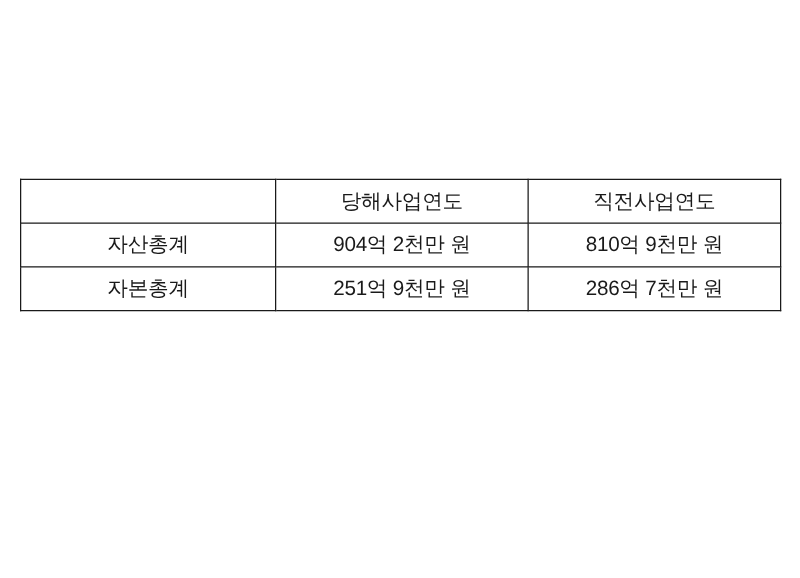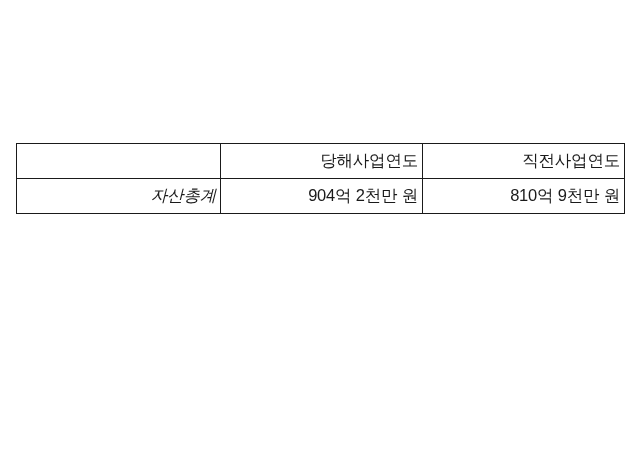--- a/index.html
+++ b/index.html
@@ -27,40 +27,39 @@
   }
   table.fin-table {
     border-collapse: collapse;
     width: 608px;
     table-layout: fixed;
   }
   table.fin-table td,
   table.fin-table th {
     border: 1.6px solid #1a1a1a;
     height: 35px;
-    text-align: right;
+    text-align: center;
     vertical-align: middle;
     font-weight: normal;
     font-size: 16.5px;
     letter-spacing: -0.2px;
     padding: 0 4px;
     box-sizing: border-box;
   }
   col.c0 { width: 204px; }
   col.c1 { width: 202px; }
   col.c2 { width: 202px; }
   .corner-cell {
     border: 1.6px solid #1a1a1a;
   }
   .hdr-cell {
     font-size: 16.5px;
   }
   .row-label {
     font-size: 16.5px;
-    font-style: italic;
   }
   .val-cell {
     font-size: 16.5px;
     margin-left: 40px;
   }
 </style>
 </head>
 <body>
 
 <div class="page">
@@ -77,16 +76,21 @@
           <th class="hdr-cell">당해사업연도</th>
           <th class="hdr-cell">직전사업연도</th>
         </tr>
       </thead>
       <tbody>
         <tr>
           <td class="row-label">자산총계</td>
           <td class="val-cell">904억 2천만 원</td>
           <td class="val-cell">810억 9천만 원</td>
         </tr>
+        <tr>
+          <td class="row-label">자본총계</td>
+          <td class="val-cell">251억 9천만 원</td>
+          <td class="val-cell">286억 7천만 원</td>
+        </tr>
       </tbody>
     </table>
   </div>
 </div>
 
 </body></html>

